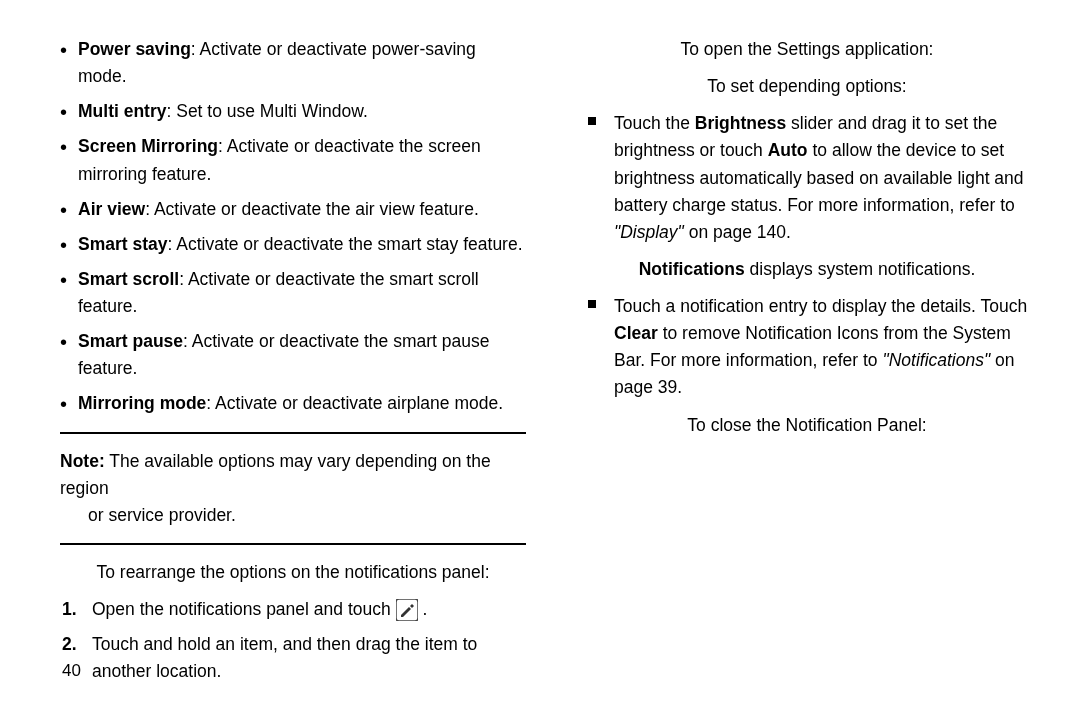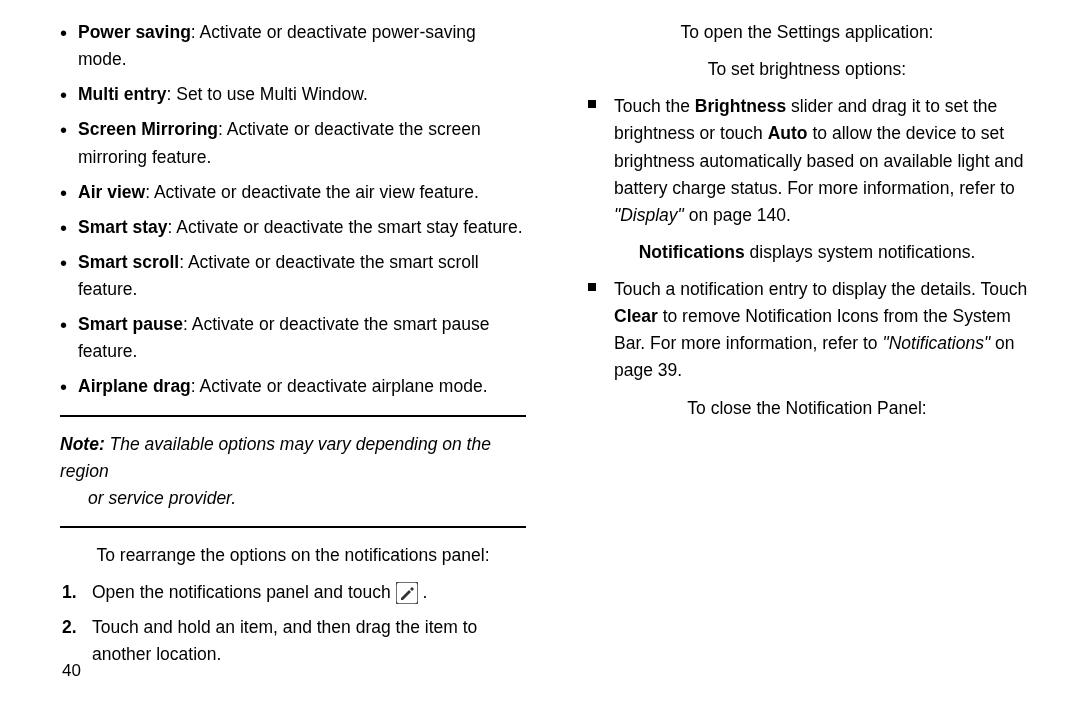--- a/index.html
+++ b/index.html
@@ -9,21 +9,21 @@
     height: 720px;
     background: #fff;
     font-family: Arial, Helvetica, sans-serif;
     color: #000;
     font-size: 17.5px;
     line-height: 1.55;
   }
   .page {
     display: flex;
     box-sizing: border-box;
-    padding: 19px 40px 20px 60px;
+    padding: 36px 40px 20px 60px;
     gap: 48px;
     height: 100%;
     position: relative;
   }
   .col {
     flex: 1;
     min-width: 0;
   }
   ul.feature-list {
     list-style: none;
@@ -38,21 +38,21 @@
   ul.feature-list > li::before {
     content: "•";
     position: absolute;
     left: 0;
     top: -1px;
     font-size: 20px;
   }
   .term { font-weight: 700; }
   .italic { font-style: italic; }
   .hr { border: 0; border-top: 2px solid #000; margin: 14px 0; }
-  .note-block { margin: 2px 0; font-style: italic; }
+  .note-block { margin: 2px 0; }
   .note-body { padding-left: 28px; display: block; }
   .para { margin: 10px 0; text-align: center; }
   ol.steps { list-style: none; margin: 4px 0 0 0; padding: 0; }
   ol.steps > li { position: relative; padding-left: 32px; margin-bottom: 8px; }
   ol.steps > li > .num { position: absolute; left: 2px; top: 0; font-weight: 700; }
   ul.squares { list-style: none; margin: 4px 0 0 0; padding: 0; }
   ul.squares > li { position: relative; padding-left: 40px; margin-bottom: 10px; }
   ul.squares > li::before {
     content: "";
     position: absolute;
@@ -111,21 +111,21 @@
 
   <div class="col">
     <ul class="feature-list">
       <li><span class="term">Power saving</span><span>: Activate or deactivate power-saving mode.</span></li>
       <li><span class="term">Multi entry</span><span>: Set to use Multi Window.</span></li>
       <li><span class="term">Screen Mirroring</span><span>: Activate or deactivate the screen mirroring feature.</span></li>
       <li><span class="term">Air view</span><span>: Activate or deactivate the air view feature.</span></li>
       <li><span class="term">Smart stay</span><span>: Activate or deactivate the smart stay feature.</span></li>
       <li><span class="term">Smart scroll</span><span>: Activate or deactivate the smart scroll feature.</span></li>
       <li><span class="term">Smart pause</span><span>: Activate or deactivate the smart pause feature.</span></li>
-      <li><span class="term">Airplane drag</span><span>: Activate or deactivate airplane mode.</span></li>
+      <li><span class="term">Mirroring mode</span><span>: Activate or deactivate airplane mode.</span></li>
     </ul>
 
     <hr class="hr">
     <div class="note-block">
       <span class="term">Note:</span><span> The available options may vary depending on the region</span>
       <span class="note-body">or service provider.</span>
     </div>
     <hr class="hr">
 
     <div class="para">To rearrange the options on the notifications panel:</div>
@@ -146,21 +146,21 @@
       <li>
         <span class="num">2.</span>
         <span>Touch and hold an item, and then drag the item to another location.</span>
       </li>
     </ol>
   </div>
 
   <div class="col">
     <div class="para" style="margin-top:0">To open the Settings application:</div>
 
-    <div class="para">To set brightness options:</div>
+    <div class="para">To set depending options:</div>
     <ul class="squares">
       <li>
         <span>Touch the </span>
         <span class="term">Brightness</span>
         <span> slider and drag it to set the brightness or touch </span>
         <span class="term">Auto</span>
         <span> to allow the device to set brightness automatically based on available light and battery charge status. For more information, refer to </span>
         <span class="italic">"Display"</span>
         <span> on page 140.</span>
       </li>

